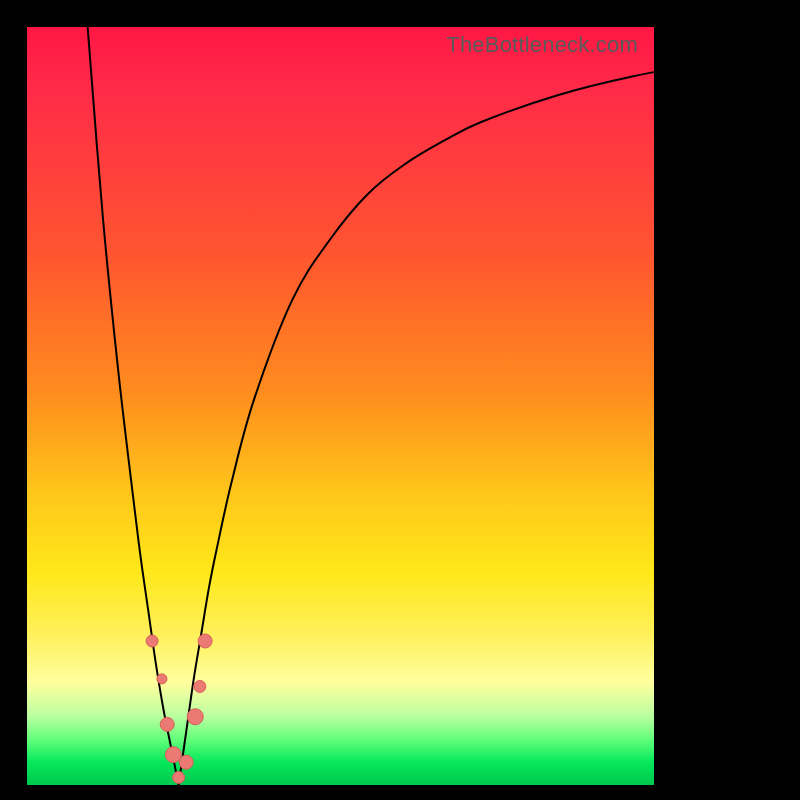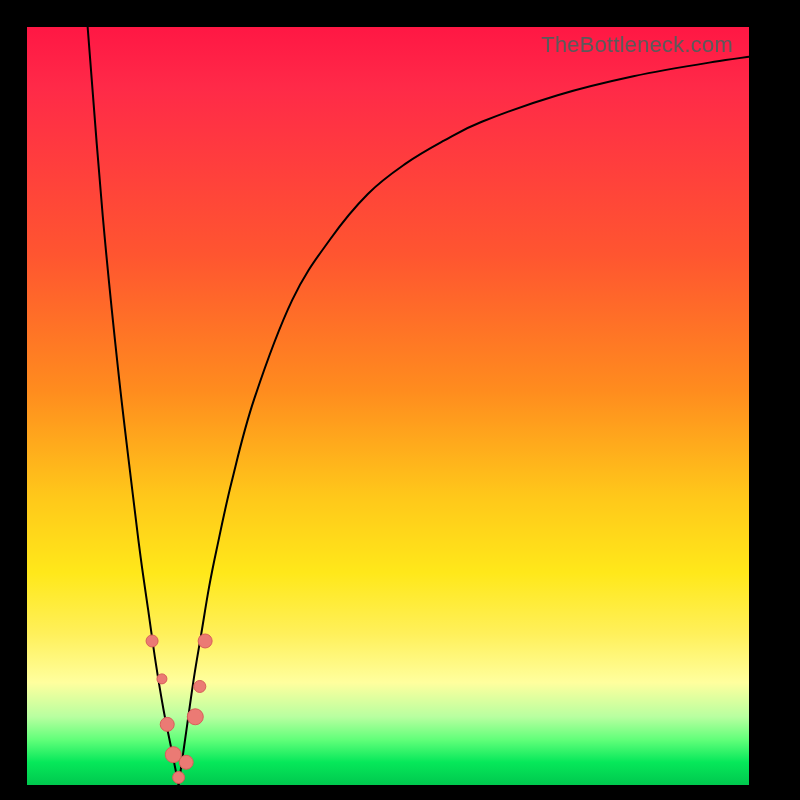--- a/index.html
+++ b/index.html
@@ -14,21 +14,21 @@
   .frame {
     position: relative;
     width: 800px;
     height: 800px;
     background: #000;
   }
   .plot {
     position: absolute;
     left: 27px;
     top: 27px;
-    width: 722px;
+    width: 627px;
     height: 758px;
     
     background: linear-gradient(to bottom,
       #ff1744 0%,
       #ff2a48 8%,
       #ff5530 30%,
       #ff8c1e 48%,
       #ffc81a 62%,
       #ffe81a 72%,
       #fff05a 80%,

